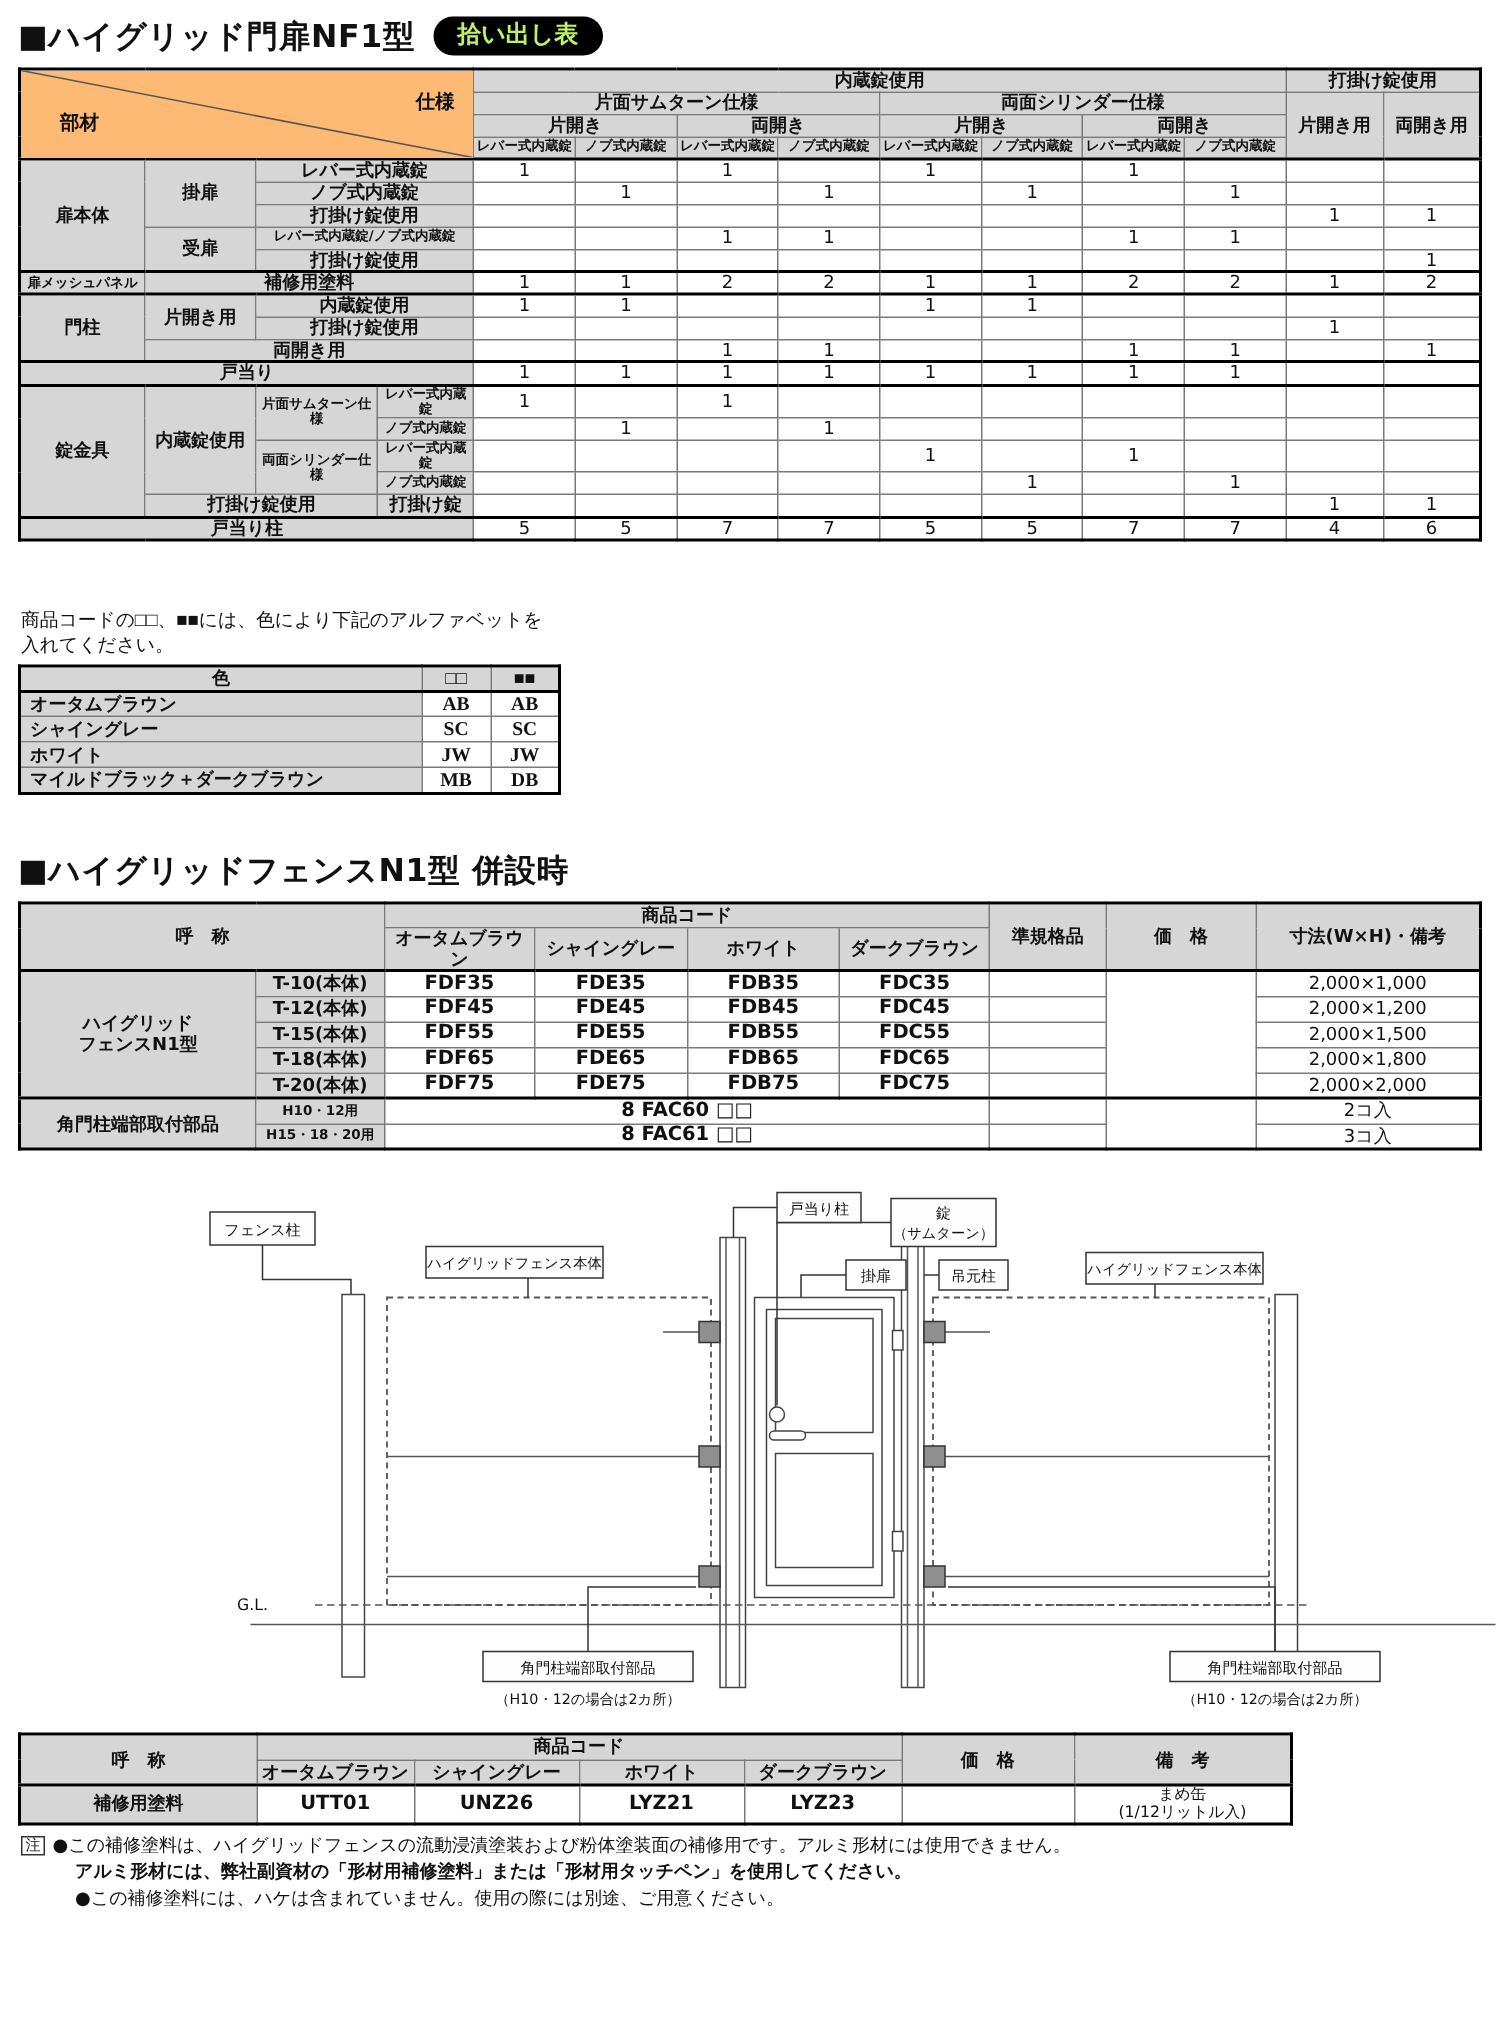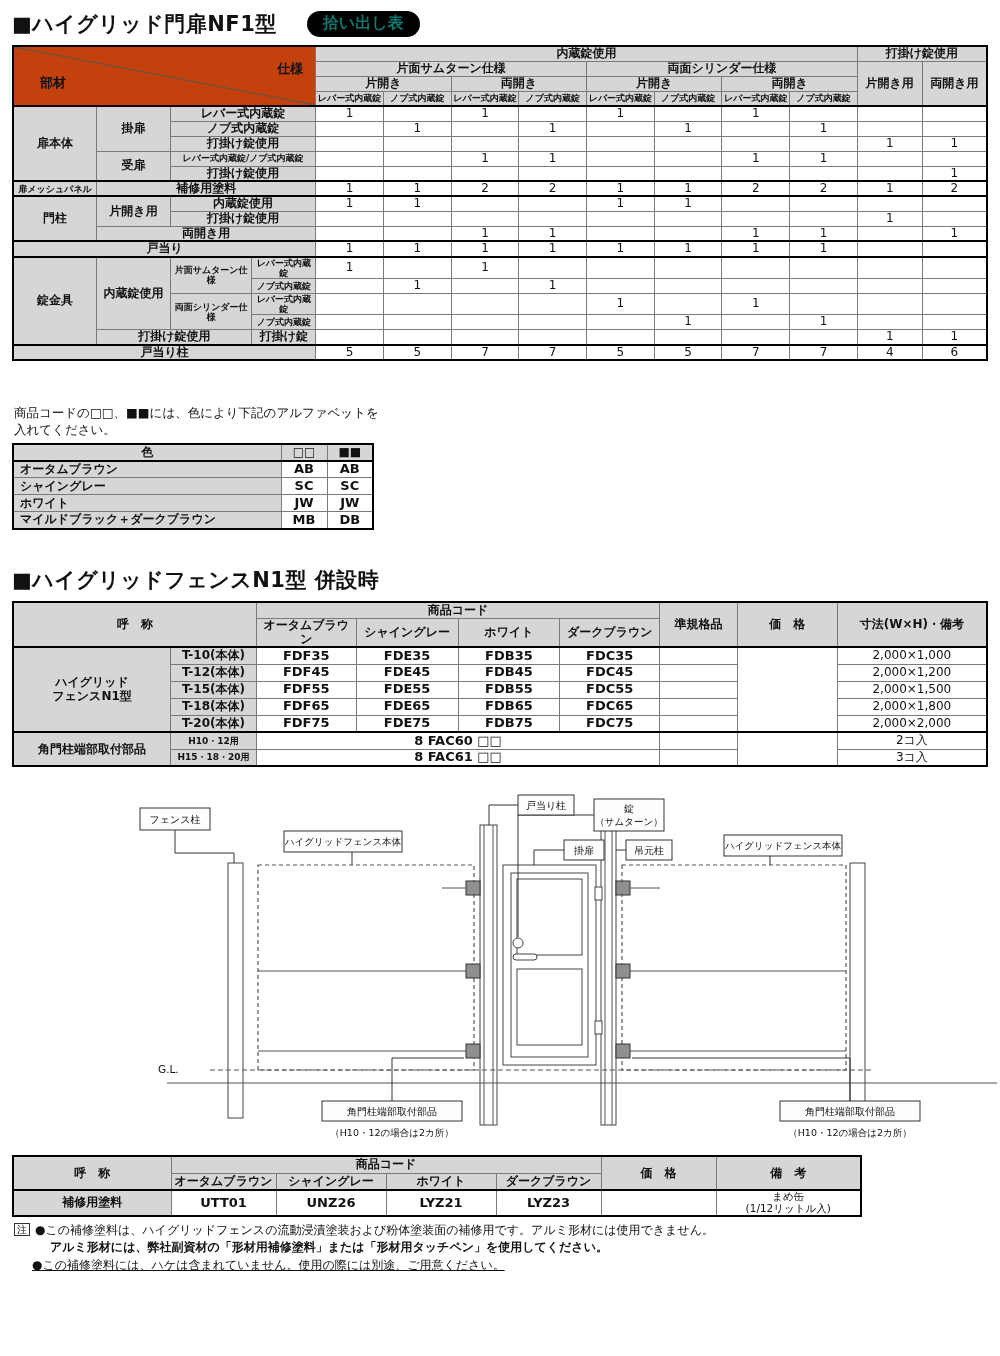--- a/index.html
+++ b/index.html
@@ -1,43 +1,43 @@
 <!DOCTYPE html>
 <html><head>
 <meta charset="utf-8">
 <style>
   * { box-sizing: border-box; }
   html,body { margin:0; padding:0; background:#fff; }
   body { width:1000px; min-height:1356px; font-family:"DejaVu Sans","Liberation Sans",sans-serif; color:#111; }
   .page { padding:10px 12px 6px 12px; }
 
-  .sec-head { display:flex; align-items:center; gap:30px; margin:0 0 7px 0; }
+  .sec-head { display:flex; align-items:center; gap:12px; margin:0 0 7px 0; }
   .ttl { font-size:21px; font-weight:bold; margin:0; letter-spacing:0.5px; }
-  .badge { background:#000; color:#0f766e; border-radius:15px; padding:2px 16px 3px; font-size:16px; font-weight:bold; }
+  .badge { background:#000; color:#bef264; border-radius:15px; padding:2px 16px 3px; font-size:16px; font-weight:bold; }
 
   table.tbl { border-collapse:collapse; table-layout:fixed; border:2px solid #000; }
   .tbl td { border:1px solid #7a7a7a; text-align:center; vertical-align:middle;
             padding:0 1px; font-size:12px; height:16px; line-height:1.12; white-space:pre-line; overflow:hidden; }
   .tbl .h  { background:#d6d6d6; font-weight:bold; }
   .tbl .hs { font-size:9px; }
   .tbl .l  { background:#d6d6d6; font-weight:bold; }
   .tbl .lsm{ font-size:9px; }
   .tbl .b  { font-weight:bold; font-size:13px; }
   .tbl .left { text-align:left; padding-left:6px; }
   .tbl .sm { font-size:10.5px; }
   .tbl tr.sep td { border-top:2px solid #000; }
 
   .pickup td { height:15px; }
-  .diag { position:relative; background:#c2410c; padding:0; }
+  .diag { position:relative; background:#fdba74; padding:0; }
   .diag svg { position:absolute; left:0; top:0; width:100%; height:100%; }
   .diag line { stroke:#555; stroke-width:1; vector-effect:non-scaling-stroke; }
   .diag .dtop { position:absolute; top:15px; right:12px; font-weight:bold; font-size:13px; }
   .diag .dbot { position:absolute; bottom:14px; left:26px; font-weight:bold; font-size:13px; }
 
-  .colorblock { margin-top:44px; }
+  .colorblock { margin-top:44px;font-family:Liberation Serif, serif; }
   .plain { font-size:12.5px; margin:0 0 4px 2px; line-height:1.35; }
   .colors td { height:17px; }
 
   .fence-sec { margin-top:36px; }
   .fence td { height:17px; }
   .option td { height:17px; }
 
   .note { font-size:12px; margin:5px 0 0 2px; line-height:1.45; }
   .note .ind { margin-left:36px; display:block;font-weight:bold; }
   .chu { display:inline-block; border:1px solid #333; font-size:10px; line-height:1.15; padding:0 2px; margin-right:5px; vertical-align:1px; }
@@ -579,17 +579,17 @@
             <td class="b">LYZ23</td>
             <td class="v"></td>
             <td class="sm">まめ缶
 (1/12リットル入)</td>
           </tr>
         </tbody>
       </table>
     <div class="note">
       <span class="chu">注</span><span>●この補修塗料は、ハイグリッドフェンスの流動浸漬塗装および粉体塗装面の補修用です。アルミ形材には使用できません。</span>
       <span class="ind">アルミ形材には、弊社副資材の「形材用補修塗料」または「形材用タッチペン」を使用してください。</span>
-      <span style="margin-left:18px;text-decoration:underline;">●この補修塗料には、ハケは含まれていません。使用の際には別途、ご用意ください。</span>
+      <span style="margin-left:36px;">●この補修塗料には、ハケは含まれていません。使用の際には別途、ご用意ください。</span>
     </div>
   </div>
 
 </div>
 
 </body></html>

